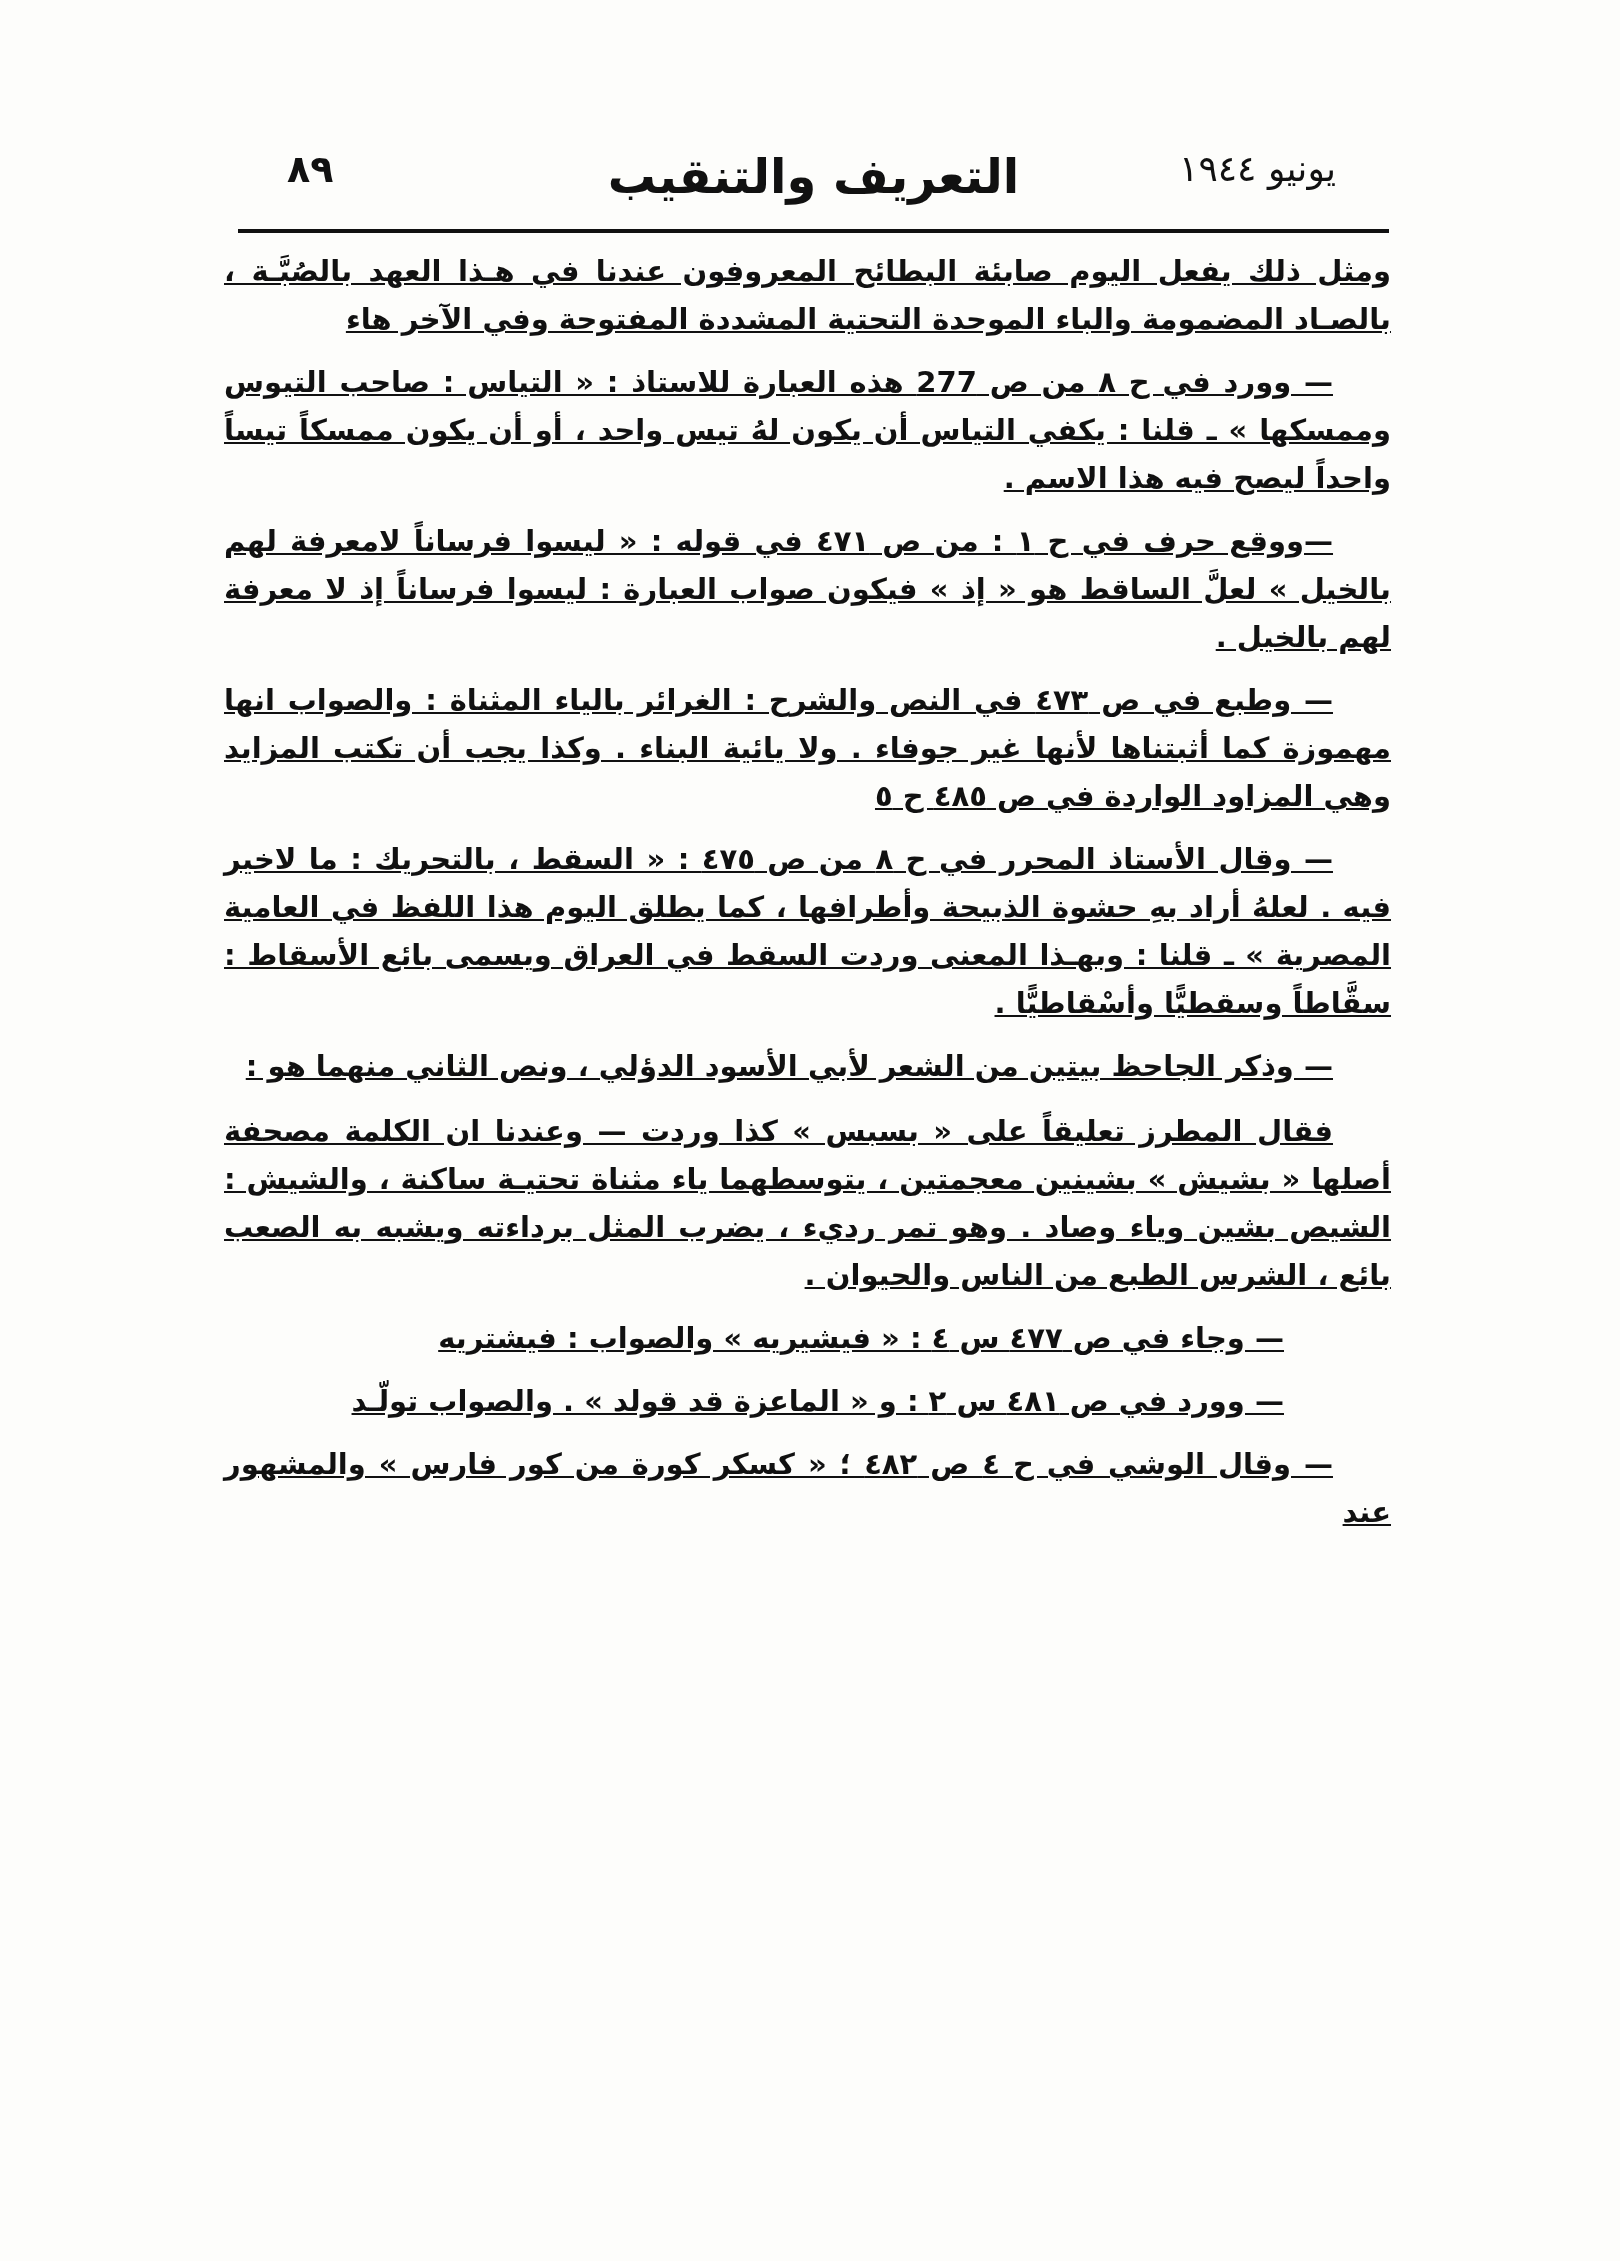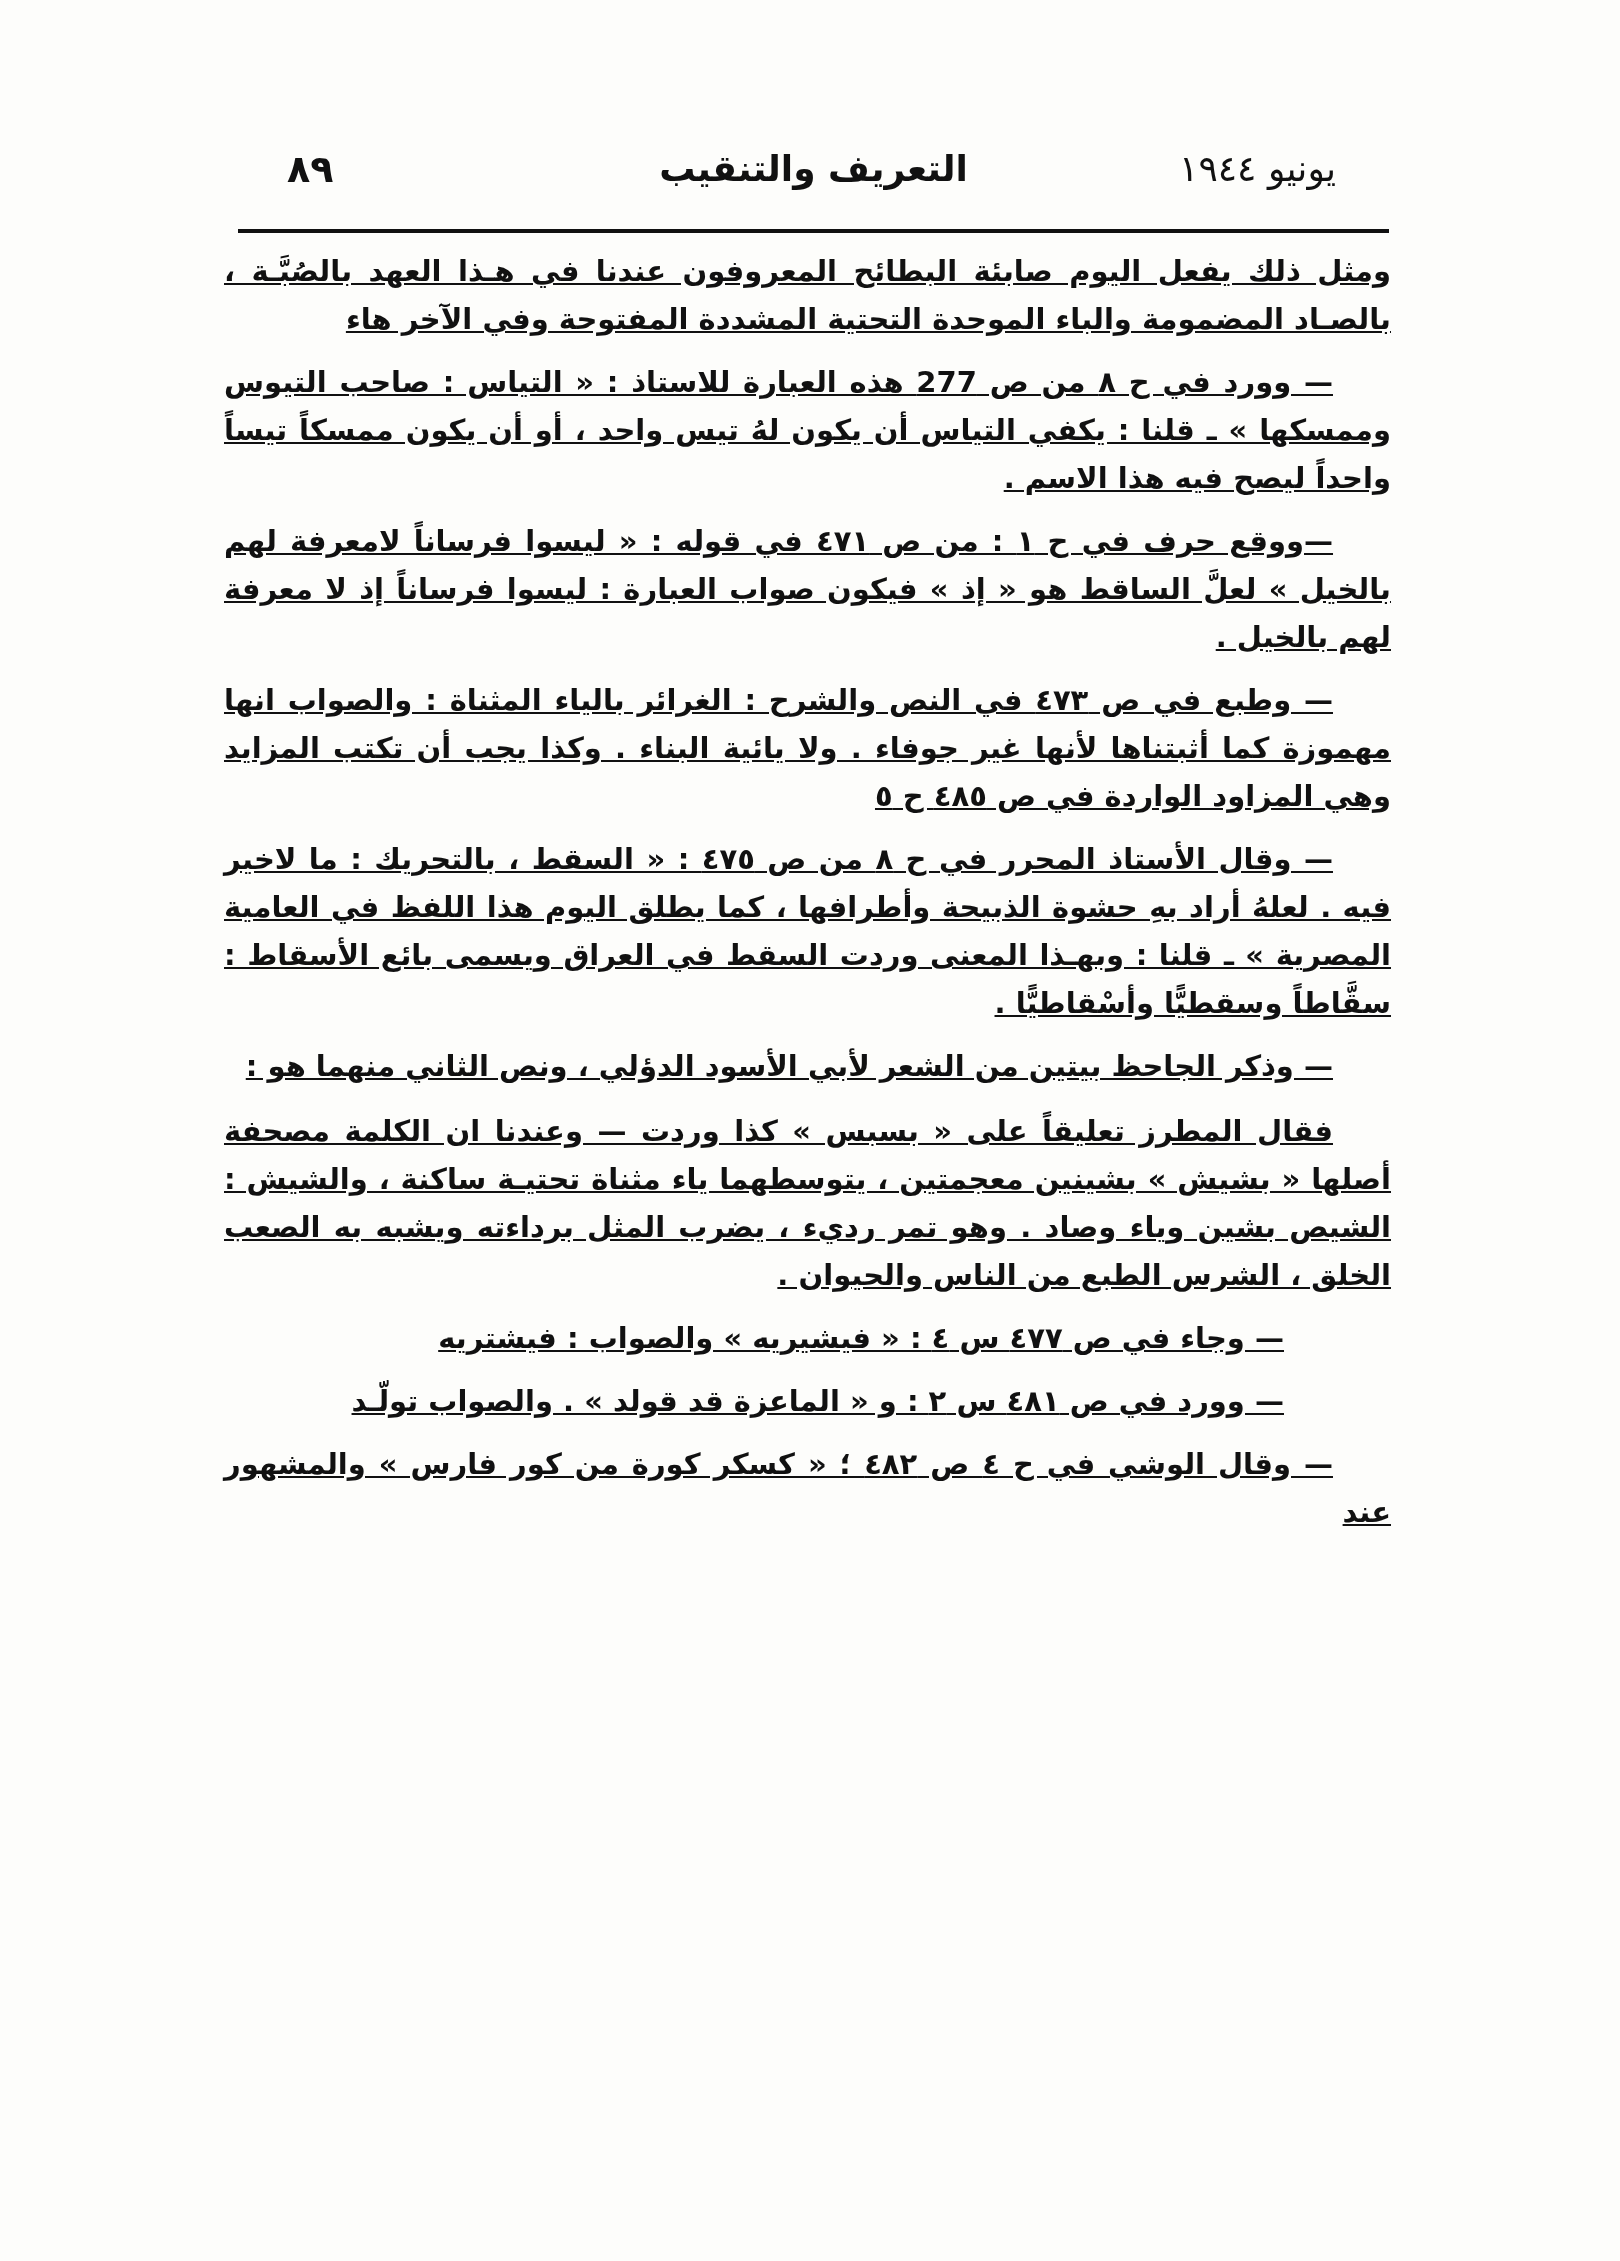--- a/index.html
+++ b/index.html
@@ -13,21 +13,21 @@
   }
   .page {
     position: absolute; left: 0; top: 0; width: 1621px; height: 2261px;
     background: #fdfdfb;
   }
   .header {
     position: absolute; left: 238px; top: 140px; width: 1151px; height: 66px;
     direction: rtl;
   }
   .header .h-date { position: absolute; right: 53px; top: 8.2px; font-size: 36px; font-weight: normal; }
-  .header .h-title { position: absolute; left: 0; right: 0; top: 8.2px; text-align: center; font-size: 36px; font-weight: bold; }
+  .header .h-title { position: absolute; left: 0; right: 0; top: 8.2px; text-align: center; font-size: 48px; font-weight: bold; }
   .header .h-page { position: absolute; left: 49px; top: 6.6px; font-size: 38px; font-weight: bold; }
   .rule {
     position: absolute; left: 238px; top: 229px; width: 1151px; height: 4.1px;
     background: #111;
   }
   .body {
     position: absolute; left: 224px; top: 247px; width: 1167px;
     direction: rtl; text-align: justify;
     font-family: "DejaVu Sans", sans-serif;
     font-size: 29px; line-height: 48px; font-weight: bold; text-decoration: underline;
@@ -55,20 +55,20 @@
 
   <div class="body">
     <p class="para cont">ومثل ذلك يفعل اليوم صابئة البطائح المعروفون عندنا في هـذا العهد بالصُبَّـة ، بالصـاد المضمومة والباء الموحدة التحتية المشددة المفتوحة وفي الآخر هاء</p>
     <p class="para indent">— وورد في ح ٨ من ص 277 هذه العبارة للاستاذ : « التياس : صاحب التيوس وممسكها » ـ قلنا : يكفي التياس أن يكون لهُ تيس واحد ، أو أن يكون ممسكاً تيساً واحداً ليصح فيه هذا الاسم .</p>
     <p class="para indent">—ووقع حرف في ح ١ : من ص ٤٧١ في قوله : « ليسوا فرساناً لامعرفة لهم بالخيل » لعلَّ الساقط هو « إذ » فيكون صواب العبارة : ليسوا فرساناً إذ لا معرفة لهم بالخيل .</p>
     <p class="para indent">— وطبع في ص ٤٧٣ في النص والشرح : الغرائر بالياء المثناة : والصواب انها مهموزة كما أثبتناها لأنها غير جوفاء . ولا يائية البناء . وكذا يجب أن تكتب المزايد وهي المزاود الواردة في ص ٤٨٥ ح ٥</p>
     <p class="para indent">— وقال الأستاذ المحرر في ح ٨ من ص ٤٧٥ : « السقط ، بالتحريك : ما لاخير فيه . لعلهُ أراد بهِ حشوة الذبيحة وأطرافها ، كما يطلق اليوم هذا اللفظ في العامية المصرية » ـ قلنا : وبهـذا المعنى وردت السقط في العراق ويسمى بائع الأسقاط : سقَّاطاً وسقطيًّا وأسْقاطيًّا .</p>
     <p class="para indent" style="margin-bottom:17px">— وذكر الجاحظ بيتين من الشعر لأبي الأسود الدؤلي ، ونص الثاني منهما هو :</p>
 
 
-    <p class="para indent">فقال المطرز تعليقاً على « بسبس » كذا وردت — وعندنا ان الكلمة مصحفة أصلها « بشيش » بشينين معجمتين ، يتوسطهما ياء مثناة تحتيـة ساكنة ، والشيش : الشيص بشين وياء وصاد . وهو تمر رديء ، يضرب المثل برداءته ويشبه به الصعب الخلق ، الشرس الطبع من الناس والحيوان .</p>
+    <p class="para indent">فقال المطرز تعليقاً على « بسبس » كذا وردت — وعندنا ان الكلمة مصحفة أصلها « بشيش » بشينين معجمتين ، يتوسطهما ياء مثناة تحتيـة ساكنة ، والشيش : الشيص بشين وياء وصاد . وهو تمر رديء ، يضرب المثل برداءته ويشبه به الصعب بائع ، الشرس الطبع من الناس والحيوان .</p>
     <p class="para indent" style="text-indent:107px">— وجاء في ص ٤٧٧ س ٤ : « فيشيريه » والصواب : فيشتريه</p>
     <p class="para indent" style="text-indent:107px">— وورد في ص ٤٨١ س ٢ : و « الماعزة قد قولد » . والصواب تولّـد</p>
     <p class="para indent">— وقال الوشي في ح ٤ ص ٤٨٢ ؛ « كسكر كورة من كور فارس » والمشهور عند</p>
   </div>
 
 </div>
 
 
 </body></html>

